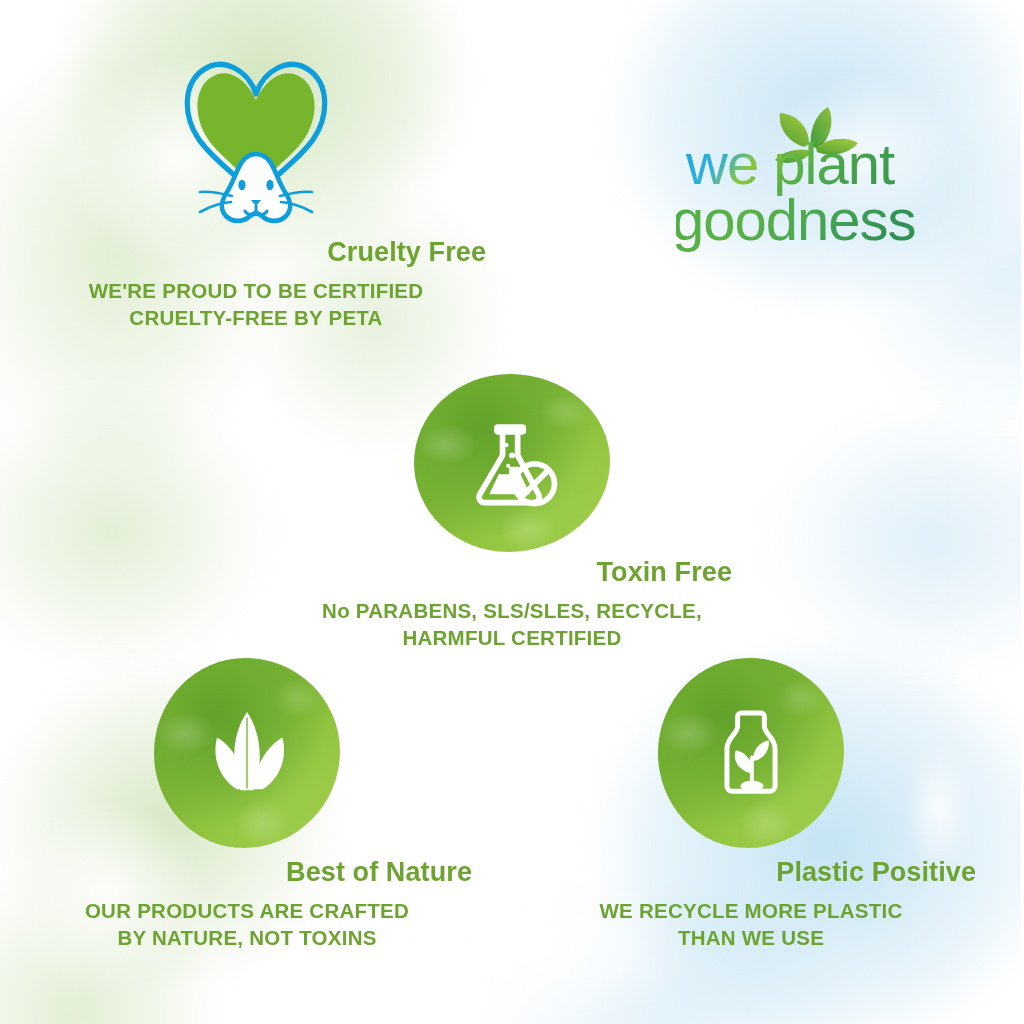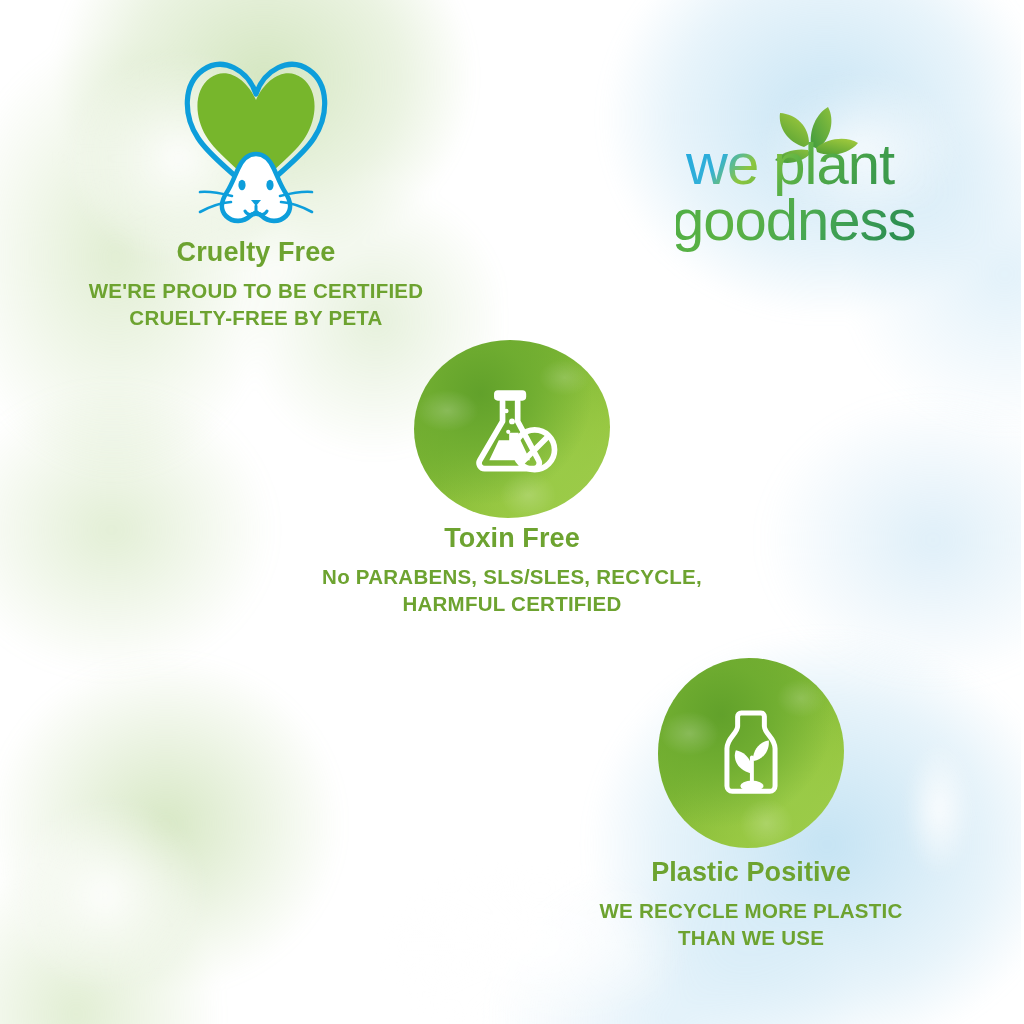--- a/index.html
+++ b/index.html
@@ -108,20 +108,21 @@
     position: absolute;
     text-align: center;
   }
   .block-title {
     color: #6da330;
     font-size: 27px;
     font-weight: bold;
     letter-spacing: 0.1px;
     margin: 0;
     line-height: 1.1;
+    text-align: right;
   }
   .block-desc {
     color: #6da330;
     font-size: 20.5px;
     font-weight: bold;
     letter-spacing: 0.25px;
     line-height: 1.32;
     margin: 9px 0 0 0;
     text-transform: uppercase;
   }
@@ -178,21 +179,21 @@
     position: absolute;
     left: 676px;
     top: 100px;
     width: 290px;
     height: 152px;
   }
 
   
   #block-cruelty  { left: 26px;  top: 238px; width: 460px; }
   #block-plant    { left: 546px; top: 288px; width: 460px; }
-  #block-toxin    { left: 292px; top: 340px; width: 440px; }
+  #block-toxin    { left: 292px; top: 374px; width: 440px; }
   #block-nature   { left: 22px;  top: 658px; width: 450px; }
   #block-plastic  { left: 526px; top: 658px; width: 450px; }
 </style>
 </head>
 <body>
 
 <div id="canvas">
 
   <div class="wash wash-tl"></div>
   <div class="wash wash-tl2"></div>
@@ -321,20 +322,42 @@
         </svg>
       </div>
     </div>
     <div class="block-title" style="margin-top:6px;">Toxin Free</div>
     <div class="block-desc mixedcase">
       <div>No PARABENS, SLS/SLES, RECYCLE,</div>
       <div>HARMFUL CERTIFIED</div>
     </div>
   </div>
 
+  <div class="block" id="block-nature">
+    <div class="badge" style="width:186px;height:190px;">
+      <div class="badge-blob"></div>
+      <div class="badge-icon">
+        <svg viewBox="0 0 110 110" width="100" height="100" aria-hidden="true">
+
+          <path d="M44 95 C 26 84, 16 62, 22 38 C 40 48, 52 70, 49 95 Z" fill="#ffffff"></path>
+
+          <path d="M61 95 C 64 70, 76 48, 94 38 C 100 62, 90 84, 72 95 Z" fill="#ffffff"></path>
+
+          <path d="M55 10 C 40 32, 36 64, 48 96 L 62 96 C 74 64, 70 32, 55 10 Z" fill="#ffffff"></path>
+
+          <line x1="55" y1="16" x2="55" y2="94" stroke="#7fbb3b" stroke-width="1.6"></line>
+        </svg>
+      </div>
+    </div>
+    <div class="block-title" style="margin-top:10px;">Best of Nature</div>
+    <div class="block-desc">
+      <div>OUR PRODUCTS ARE CRAFTED</div>
+      <div>BY NATURE, NOT TOXINS</div>
+    </div>
+  </div>
 
   <div class="block" id="block-plastic">
     <div class="badge" style="width:186px;height:190px;">
       <div class="badge-blob"></div>
       <div class="badge-icon">
         <svg viewBox="0 0 110 110" width="98" height="98" aria-hidden="true">
 
           <path d="M44 10 L66 10 A4 4 0 0 1 70 14 L70 25
                    C 70 33, 82 38, 82 50
                    L82 92 A6 6 0 0 1 76 98 L34 98 A6 6 0 0 1 28 92

